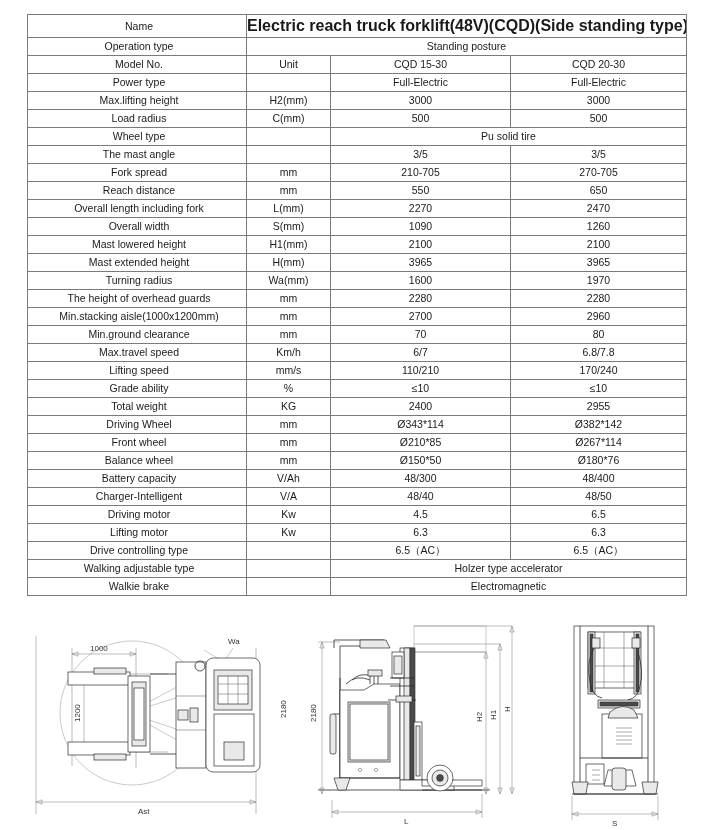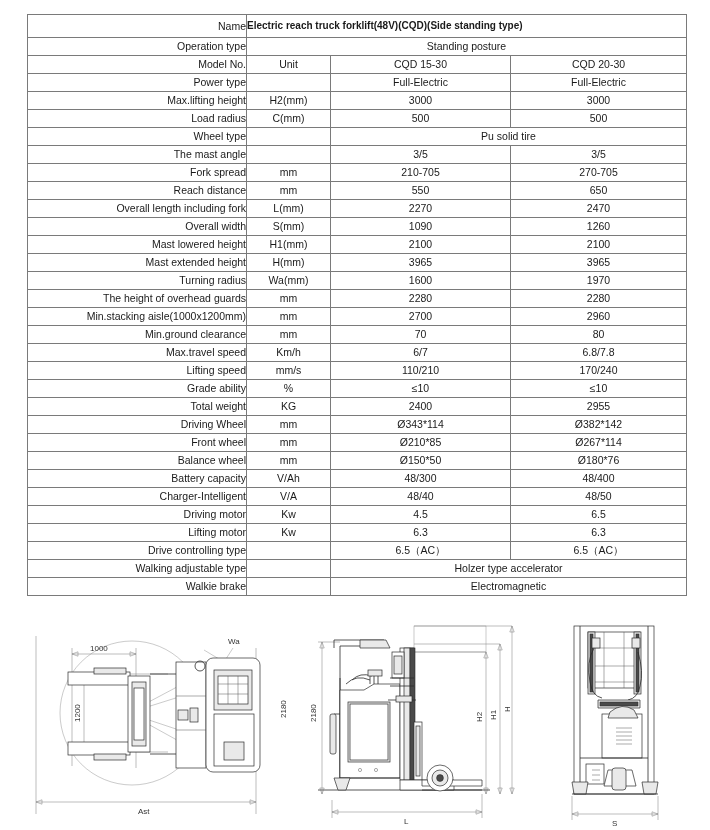--- a/index.html
+++ b/index.html
@@ -37,30 +37,30 @@
     border: 1px solid #7a7a7a;
     height: 17px;
     padding: 0 0 0 0;
     font-size: 10.5px;
     line-height: 17px;
     color: #1a1a1a;
     white-space: nowrap;
     overflow: hidden;
   }
   table.spec td.label {
-    text-align: right;
+    text-align: center;
     padding-left: 4px;
   }
   table.spec td.ctr {
     text-align: center;
   }
   table.spec td.hdr {
-    text-align: left;
+    text-align: center;
     font-weight: bold;
-    font-size: 10px;
+    font-size: 16px;
     height: 22px;
     line-height: 22px;
   }
   table.spec tr.row-hdr td.label {
     height: 22px;
     line-height: 22px;
   }
   
   table.spec {
     border: 1px solid #555;

